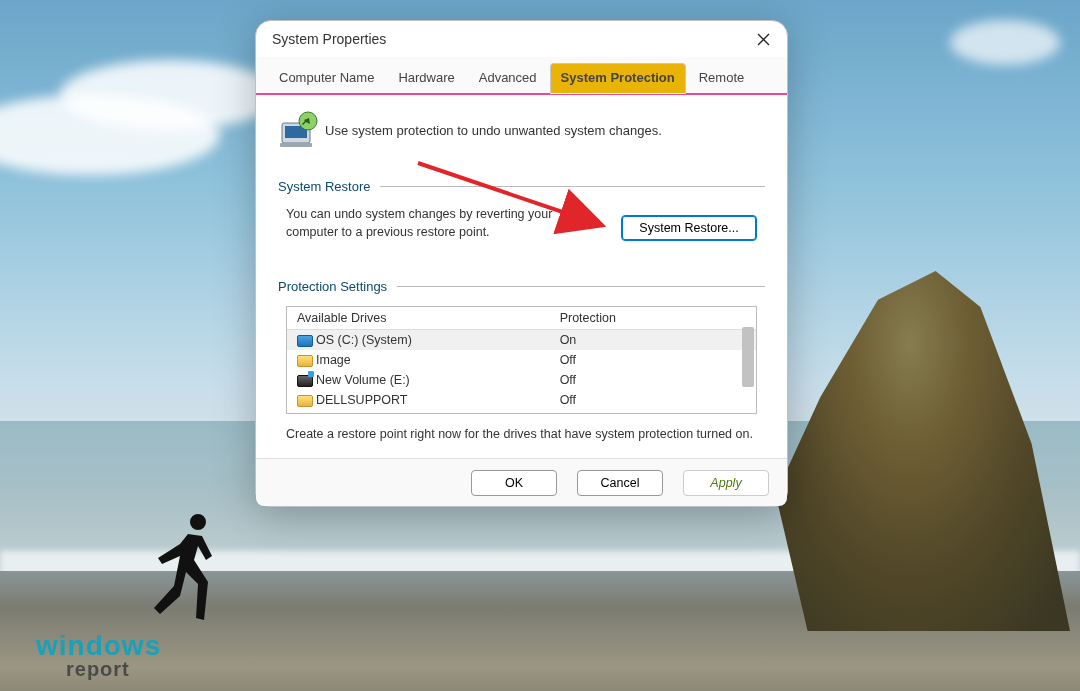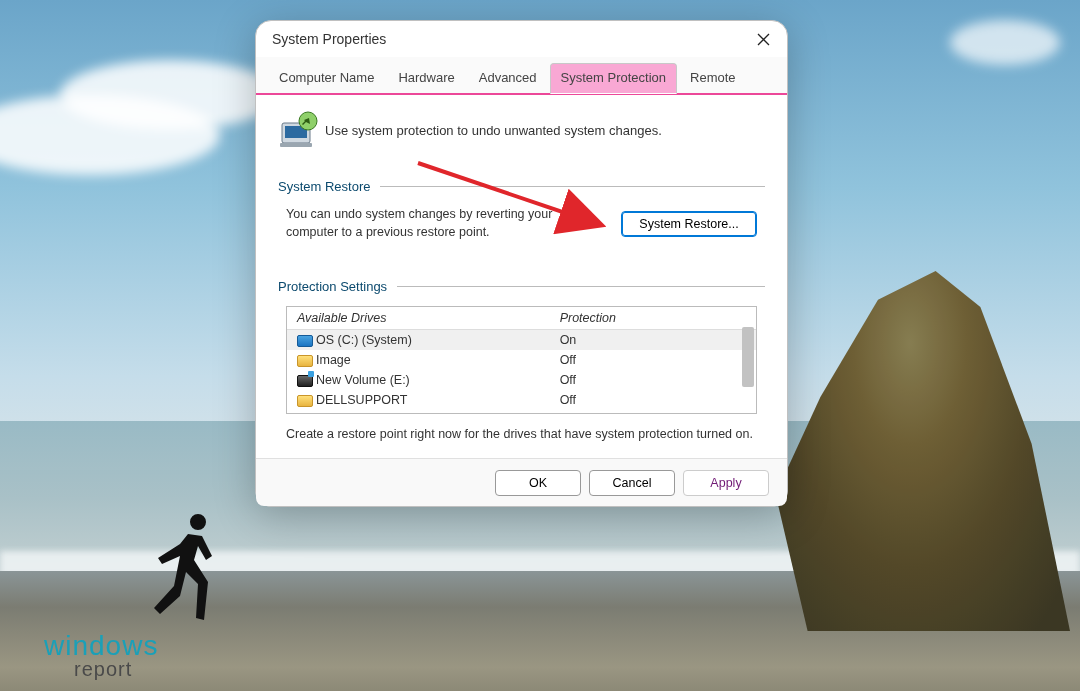--- a/index.html
+++ b/index.html
@@ -23,68 +23,68 @@
 .water { position:absolute; left:0; right:0; bottom:100px; height:170px;
   background: linear-gradient(to bottom,#96b8c3 0%,#a8c0c6 45%,#c9d3d3 100%); opacity:.95; }
 .foam { position:absolute; left:0; right:0; bottom:115px; height:25px;
   background:rgba(240,245,246,.85); filter:blur(3px); }
 .rock { position:absolute; right:10px; bottom:60px; width:320px; height:360px;
   background: radial-gradient(ellipse at 50% 20%, #8d8355 0%, #746438 25%, #574c2a 55%, #3e3a25 90%);
   clip-path: polygon(18% 100%, 8% 62%, 22% 35%, 40% 8%, 58% 0%, 72% 10%, 88% 48%, 100% 100%);
   filter: brightness(0.95); }
 .runner { position:absolute; left:150px; bottom:65px; width:80px; height:120px; }
 .runner svg { width:100%; height:100%; }
-.watermark { position:absolute; left:44px; bottom:12px; font-size:28px; font-weight:400;
+.watermark { position:absolute; left:36px; bottom:12px; font-size:28px; font-weight:700;
   color:#1aa0b8; letter-spacing:1px; line-height:0.95; }
 .watermark .l2 { color:#4a4a4a; font-size:20px; padding-left:30px; }
 
 
 .dlg { position:absolute; left:255px; top:20px; width:533px; height:487px;
   background:#fff; border:1px solid #c0c0c0; border-radius:16px;
   box-shadow:0 8px 40px rgba(0,0,0,.25); z-index:10; }
 .titlebar { display:flex; align-items:center; height:36px; padding:0 8px 0 16px; }
 .titlebar .title { flex:1; font-size:14px; }
 .close { width:32px; height:32px; display:flex; align-items:center; justify-content:center;
   cursor:pointer; border-radius:4px; }
 .tabs { display:flex; padding:5px 12px 0; gap:2px; border-bottom:2px solid #ec4899; background:#fafafa;}
 .tab { padding:6px 10px 8px; font-size:13px; color:#444; cursor:pointer;
   border:1px solid transparent; border-bottom:none; position:relative; top:1px; }
-.tab.active { background:#f9a8d4; border-color:#c8c8c8; border-bottom:1px solid #fff; border-radius:4px 4px 0 0;}
+.tab.active { background:#eab308; border-color:#c8c8c8; border-bottom:1px solid #fff; border-radius:4px 4px 0 0;font-weight:bold;}
 .content { padding:14px 22px 0; }
 .intro { display:flex; gap:5px; align-items:center; margin-bottom:28px; }
 .sysicon { width:42px; height:42px; }
 
 .groupbox { margin-bottom:20px; }
 .grp-head { display:flex; align-items:center; gap:10px; margin-bottom:12px; }
 .grp-head .line { flex:1; height:1px; background:#bbb; }
 .grp-head .lbl { font-size:13px; color:#0c4a6e; }
-.row { display:flex; gap:14px; align-items:center; padding:0 8px; }
+.row { display:flex; gap:14px; align-items:flex-end; padding:0 8px; }
 .row .txt { flex:1; font-size:12.5px; line-height:1.4; }
 .btn { min-width:136px; height:26px; background:#fff; border:1px solid #999;
   border-radius:4px; font-size:12.5px; cursor:pointer; padding:0 14px; }
 .btn.hl { border:1px solid #0078d7; box-shadow:0 0 0 1px #0078d7 inset; }
-.btn:disabled { color:#701a75; cursor:default; border-color:#ccc; }
+.btn:disabled { color:#4d7c0f; cursor:default; border-color:#ccc;font-style:italic; }
 
 .drivespane { border:1px solid #bbb; margin:0 8px 12px; height:108px; position:relative; }
 .drivespane table { width:100%; border-collapse:collapse; font-size:12.5px; }
 .drivespane th { text-align:left; font-weight:400; padding:4px 10px; border-bottom:1px solid #ddd;
-  background:#fff;font-style:italic; }
+  background:#fff; }
 .drivespane td { padding:3px 10px; }
 .drivespane tr.sel td { background:#f0f0f0; }
 .scrollthumb { position:absolute; right:2px; top:20px; width:12px; height:60px;
   background:#c2c2c2; border-radius:2px; }
 .driveicon { display:inline-block; width:16px; height:12px; margin-right:3px; vertical-align:middle; }
 .di-sys { background:linear-gradient(#4aa3e0,#1b74c2); border:1px solid #155a97; border-radius:2px;}
 .di-vol { background:linear-gradient(#666,#222); border:1px solid #111; border-radius:2px; position:relative;}
 .di-vol::after{content:'';position:absolute;right:-2px;top:-5px;width:6px;height:6px;background:#3aa0e0;border-radius:1px;}
 .di-fld { background:linear-gradient(#ffe07a,#e8b440); border:1px solid #c9952a; border-radius:2px;}
 
 .footer { position:absolute; bottom:0; left:0; right:0; height:48px; background:#f9f9f9;
   border-top:1px solid #e0e0e0; display:flex; justify-content:flex-end; align-items:center;
-  gap:8px; padding:0 18px; border-radius:0 0 8px 8px;}
+  gap:20px; padding:0 18px; border-radius:0 0 8px 8px;}
 .footer .btn { min-width:86px; height:26px; }
 
 
 .arrow { position:absolute; left:410px; top:155px; z-index:20; }
 </style>
 </head>
 <body>
 
 <div class="bg">
   <div class="sky"></div>

